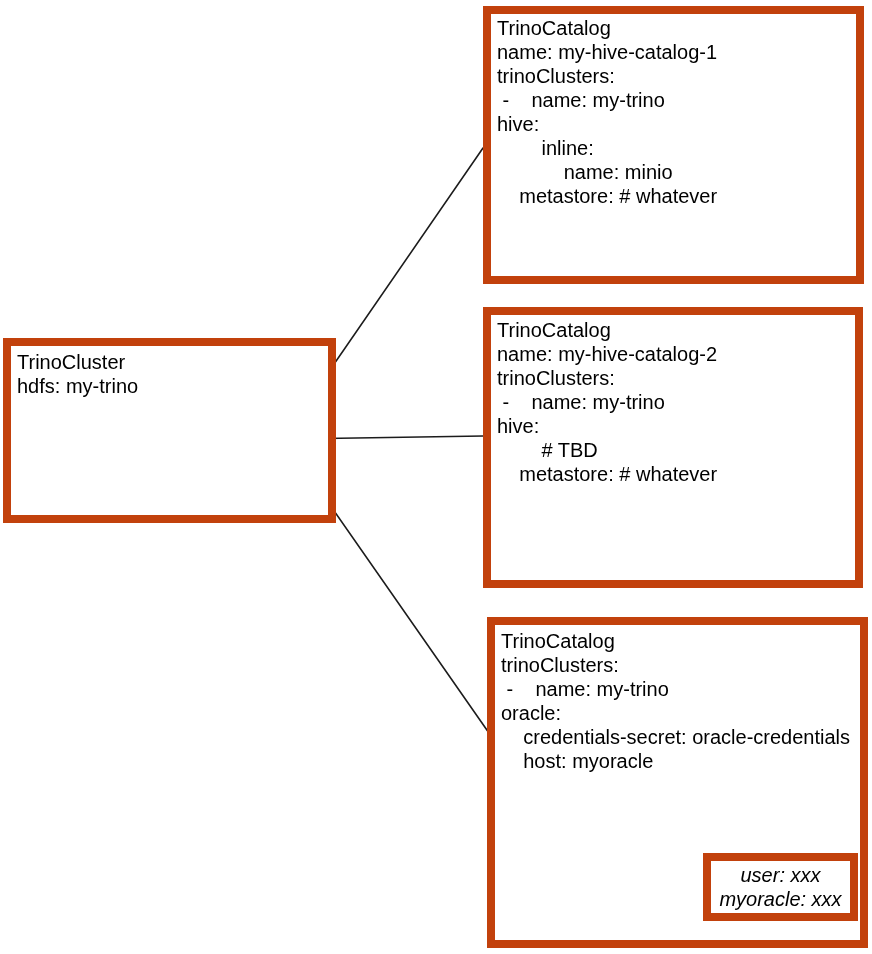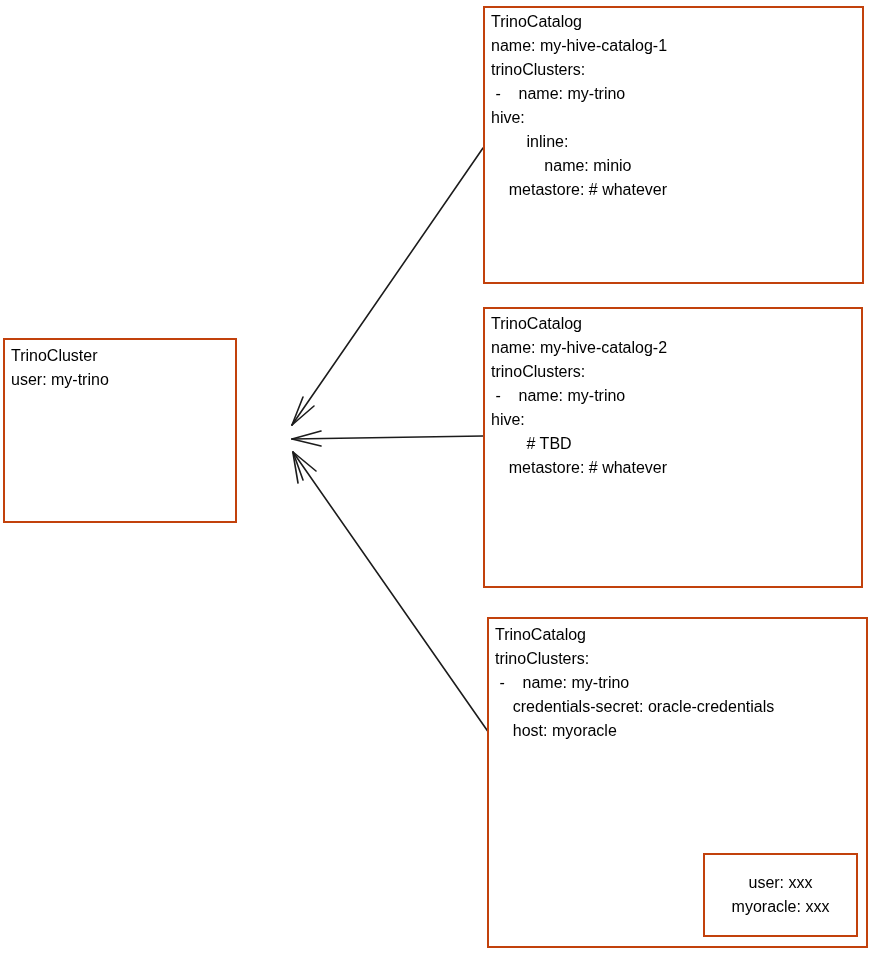--- a/index.html
+++ b/index.html
@@ -18,37 +18,37 @@
   }
   .svg-layer {
     position: absolute;
     left: 0; top: 0;
     width: 872px; height: 954px;
     pointer-events: none;
   }
   .box {
     position: absolute;
     box-sizing: border-box;
-    border: 2px solid #c2410c;
+    border: 8px solid #c2410c;
     background: #ffffff;
-    font-size: 16px;
+    font-size: 20px;
     line-height: 24px;
   }
   .box .ln {
     white-space: pre;
     height: 24px;
   }
-  #box-cluster   { left: 3px;   top: 338px; width: 234px; height: 185px; padding: 4px 0 12px 6px; }
+  #box-cluster   { left: 3px;   top: 338px; width: 333px; height: 185px; padding: 4px 0 12px 6px; }
   #box-catalog1  { left: 483px; top: 6px;   width: 381px; height: 278px; padding: 2px 0 0 6px; }
   #box-catalog2  { left: 483px; top: 307px; width: 380px; height: 281px; padding: 3px 0 0 6px; }
   #box-catalog3  { left: 487px; top: 617px; width: 381px; height: 331px; padding: 4px 0 0 6px; }
   #box-secret {
-    left: 703px; top: 853px; width: 155px; height: 84px;
+    left: 703px; top: 853px; width: 155px; height: 68px;
     display: flex; flex-direction: column; justify-content: center;
-    text-align: center; padding: 4px;
+    text-align: center; padding: 4px; font-style: italic;
   }
   .stroke {
     stroke: #1c1c1c;
     stroke-width: 1.6;
     fill: none;
     stroke-linecap: round;
   }
 </style>
 </head>
 <body>
@@ -78,21 +78,21 @@
 
     <g>
       <path class="stroke" d="M 762 816 Q 771 839 785 851"></path>
       <line class="stroke" x1="786" y1="852" x2="778" y2="828"></line>
       <line class="stroke" x1="786" y1="852" x2="767" y2="835"></line>
     </g>
   </svg>
 
   <div class="box" id="box-cluster">
     <div class="ln">TrinoCluster</div>
-    <div class="ln">user: my-trino</div>
+    <div class="ln">hdfs: my-trino</div>
   </div>
 
   <div class="box" id="box-catalog1">
     <div class="ln">TrinoCatalog</div>
     <div class="ln">name: my-hive-catalog-1</div>
     <div class="ln">trinoClusters:</div>
     <div class="ln"> -    name: my-trino</div>
     <div class="ln">hive:</div>
     <div class="ln">        inline:</div>
     <div class="ln">            name: minio</div>
@@ -106,20 +106,21 @@
     <div class="ln"> -    name: my-trino</div>
     <div class="ln">hive:</div>
     <div class="ln">        # TBD</div>
     <div class="ln">    metastore: # whatever</div>
   </div>
 
   <div class="box" id="box-catalog3">
     <div class="ln">TrinoCatalog</div>
     <div class="ln">trinoClusters:</div>
     <div class="ln"> -    name: my-trino</div>
+    <div class="ln">oracle:</div>
     <div class="ln">    credentials-secret: oracle-credentials</div>
     <div class="ln">    host: myoracle</div>
   </div>
 
   <div class="box" id="box-secret">
     <div class="ln">user: xxx</div>
     <div class="ln">myoracle: xxx</div>
   </div>
 
 </div>

